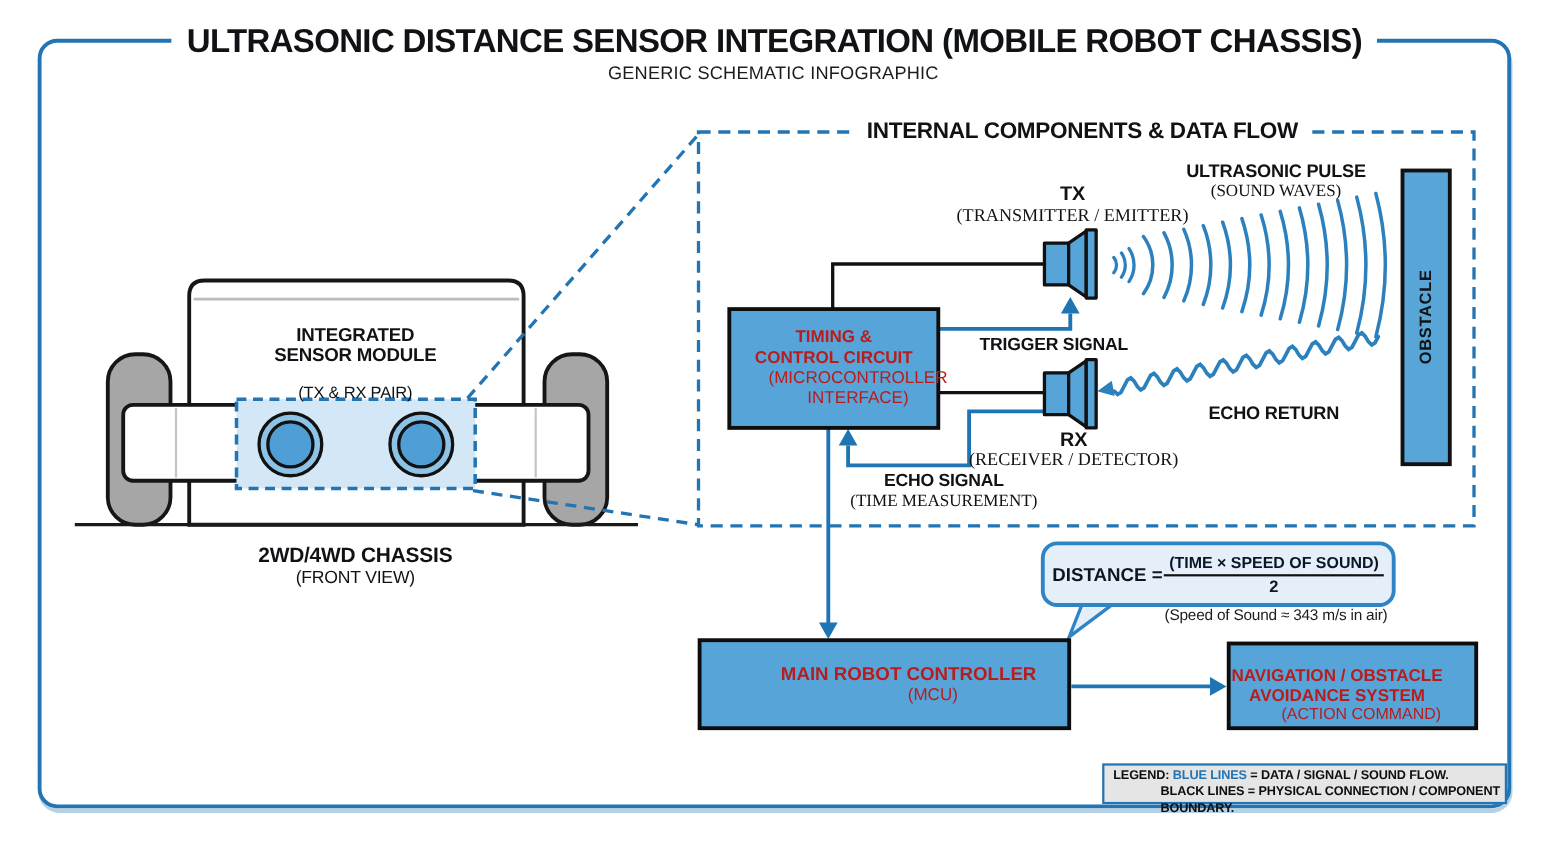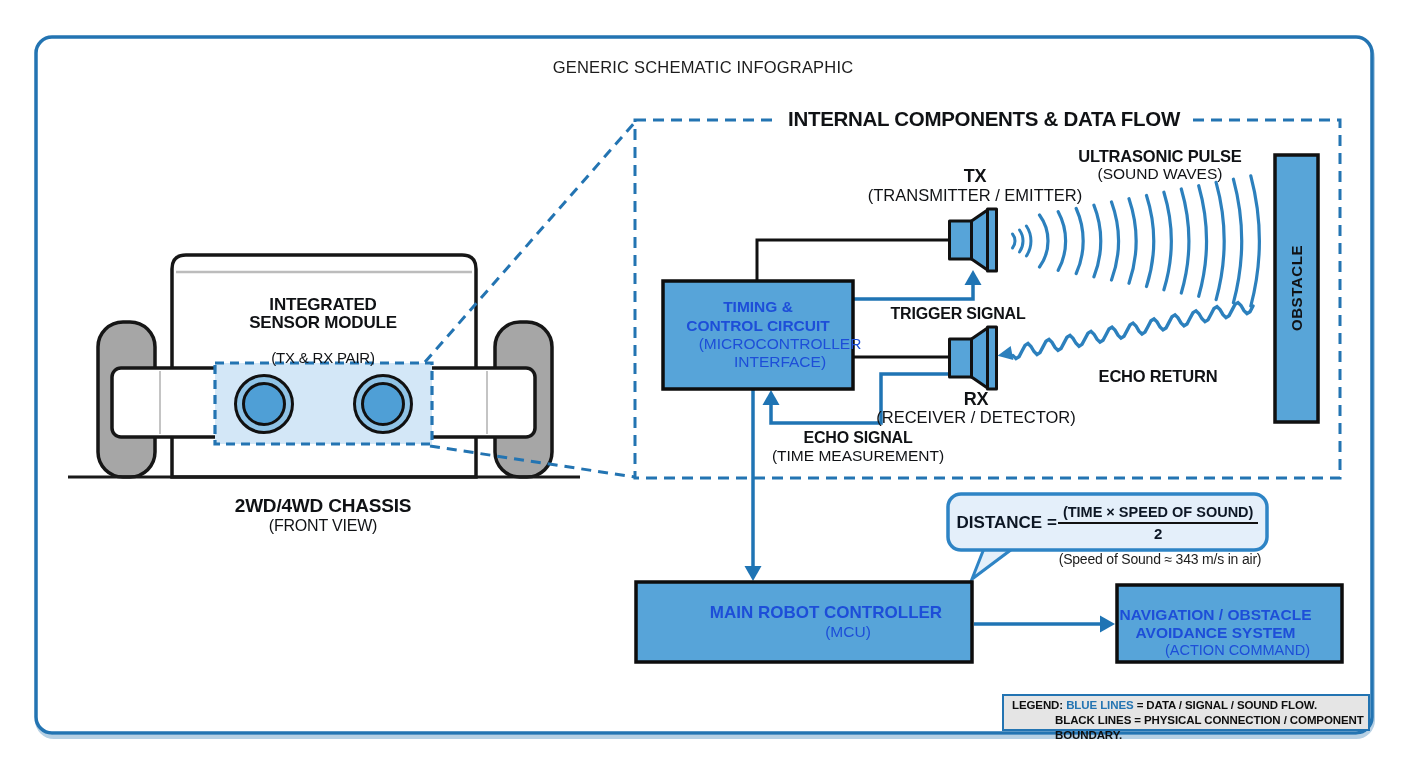--- a/index.html
+++ b/index.html
@@ -1,24 +1,24 @@
 <!DOCTYPE html>
 <html><head>
 <meta charset="utf-8">
 <style>
   html,body{margin:0;padding:0;background:#ffffff;}
   #stage{position:relative;width:1408px;height:768px;background:#ffffff;overflow:hidden;
          font-family:"Liberation Sans", sans-serif;color:#111;}
   #stage svg{position:absolute;left:0;top:0;}
   .lbl{position:absolute;transform:translateX(-50%);white-space:nowrap;text-align:center;
        font-weight:700;color:#101215;letter-spacing:-0.2px;line-height:1.05;}
-  .reg{font-weight:400;letter-spacing:0;}
+  .reg{font-weight:400;letter-spacing:0;font-family:Liberation Serif, serif;}
   .whitebg{background:#ffffff;padding:0 14px;}
   .boxtext{position:absolute;display:flex;flex-direction:column;align-items:center;
-           justify-content:center;text-align:center;color:#1d4ed8;line-height:1.18;}
+           justify-content:center;text-align:center;color:#b91c1c;line-height:1.18;}
   .boxtext .b{font-weight:700;}
   .boxtext .r{font-weight:400;margin-left:44px;}
   #page-title{top:20px;left:704px;font-size:30px;letter-spacing:-0.6px;height:36px;line-height:36px;}
   #page-subtitle{top:59px;left:703px;font-size:16.5px;font-weight:500;letter-spacing:0.2px;color:#1c1c1c;}
   #internal-title{top:108px;left:984px;font-size:20.5px;letter-spacing:-0.3px;padding:0 12px;}
   #module-label{top:296px;left:323px;}
   #module-label .l1{font-size:17px;font-weight:700;}
   #module-label .l3{font-size:15px;font-weight:400;margin-top:18px;}
   #chassis-caption1{top:496px;left:323px;font-size:19px;}
   #chassis-caption2{top:518px;left:323px;font-size:16px;font-weight:400;}
@@ -136,20 +136,21 @@
     <rect x="1275" y="155" width="43" height="267" fill="#58a5d8" stroke="#111" stroke-width="3.5"></rect>
 
     <polygon points="985,546 1016,546 972,579" fill="#e4effa" stroke="#2e84c5" stroke-width="3"></polygon>
     <rect x="948" y="494" width="319" height="56" rx="13" fill="#e4effa" stroke="#2e84c5" stroke-width="3.5"></rect>
 
     <rect x="663" y="281" width="190" height="108" fill="#57a4d9" stroke="#0d0d0d" stroke-width="3.5"></rect>
     <rect x="636" y="582" width="336" height="80" fill="#57a4d9" stroke="#0d0d0d" stroke-width="3.5"></rect>
     <rect x="1117" y="585" width="225" height="77" fill="#57a4d9" stroke="#0d0d0d" stroke-width="3.5"></rect>
   </svg>
 
+  <div class="lbl whitebg" id="page-title">ULTRASONIC DISTANCE SENSOR INTEGRATION (MOBILE ROBOT CHASSIS)</div>
   <div class="lbl" id="page-subtitle">GENERIC SCHEMATIC INFOGRAPHIC</div>
 
   <div class="lbl whitebg" id="internal-title">INTERNAL COMPONENTS &amp; DATA FLOW</div>
 
   <div class="lbl" id="module-label">
     <div class="l1">INTEGRATED</div>
     <div class="l1">SENSOR MODULE</div>
     <div class="l3">(TX &amp; RX PAIR)</div>
   </div>
   <div class="lbl" id="chassis-caption1">2WD/4WD CHASSIS</div>

